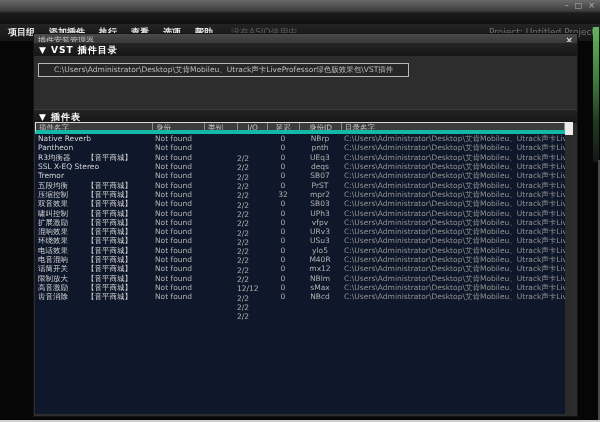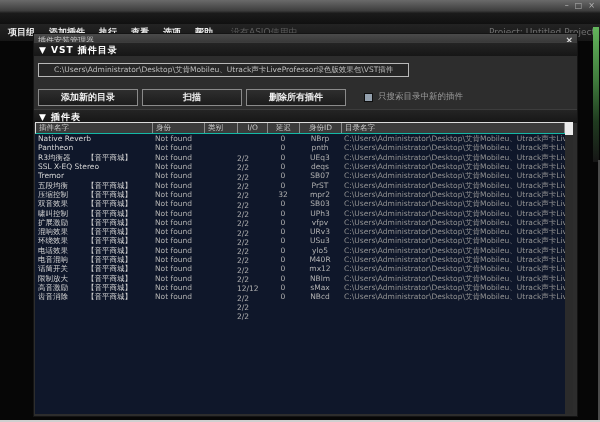--- a/index.html
+++ b/index.html
@@ -77,21 +77,21 @@
     font-family:"DejaVu Sans","Liberation Sans",sans-serif; cursor:default;
   }
   .chk-wrap { display:flex; align-items:center; margin-left:14px; }
   .chk {
     width:9px; height:9px; background:#93a0ad; border:1px solid #0e0e0e; cursor:default;
   }
   .chk-label { color:#9a9a9a; font-size:8.5px; margin-left:5px; }
   
   .thead {
     position:absolute; left:1px; top:88px; width:530px; height:12px;
-    background:#3b3b3b; border-top:1px solid #dcdcdc; border-bottom:1px solid #14b8a6;
+    background:#3b3b3b; border-top:1px solid #dcdcdc; border-bottom:4px solid #14b8a6;
     border-left:1px solid #dcdcdc; display:flex;
   }
   .thead .cell {
     color:#c8c8c8; font-size:7.5px; line-height:10px; border-right:1px solid #8c8c8c;
     padding-left:3px; white-space:nowrap; overflow:hidden; cursor:default;
   }
   .tbody {
     position:absolute; left:1px; top:100px; width:530px; height:280px; background:#0f172a;
   }
   .trow { display:flex; height:9.3px; align-items:center; cursor:default; }
@@ -143,30 +143,20 @@
 <div class="dialog">
   <div class="dlg-titlebar">
     <span>插件安装管理器</span>
     <span class="dlg-close">×</span>
   </div>
 
   <div class="section-header sh-vst">▼ VST 插件目录</div>
 
   <div class="path-box">C:\Users\Administrator\Desktop\艾肯Mobileu、Utrack声卡LiveProfessor绿色版效果包\VST插件</div>
 
-  <div class="button-row">
-
-    <button class="dlg-btn">添加新的目录</button>
-      <button class="dlg-btn">扫描</button>
-      <button class="dlg-btn">删除所有插件</button>
-      <span class="chk-wrap">
-      <span class="chk"></span>
-      <span class="chk-label">只搜索目录中新的插件</span>
-    </span>
-  </div>
 
   <div class="section-header sh-table">▼ 插件表</div>
 
   <div class="thead">
       <div class="cell" style="width: 117px;">插件名字</div>
       <div class="cell" style="width: 52px;">身份</div>
       <div class="cell" style="width: 33px;">类别</div>
       <div class="cell" style="width: 30px; text-align: center; padding-left: 0px;">I/O</div>
       <div class="cell" style="width: 32px; text-align: center; padding-left: 0px;">延迟</div>
       <div class="cell" style="width: 42px; text-align: center; padding-left: 0px;">身份ID</div>

